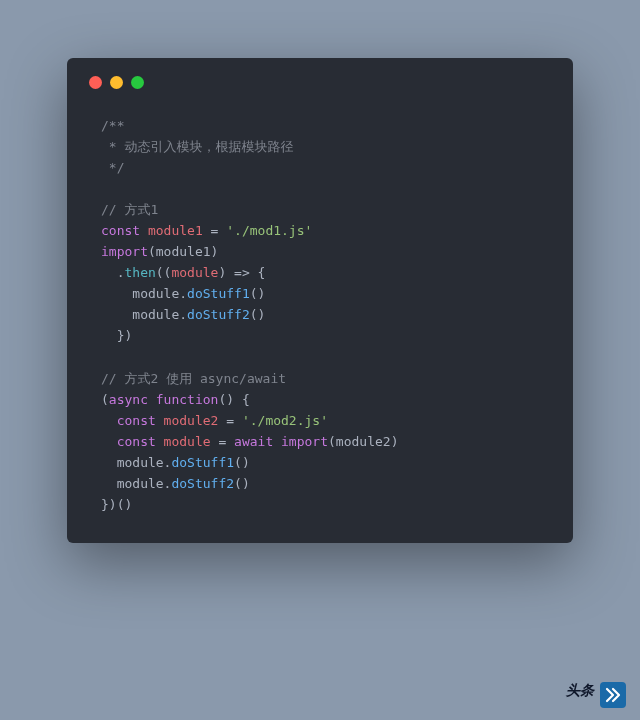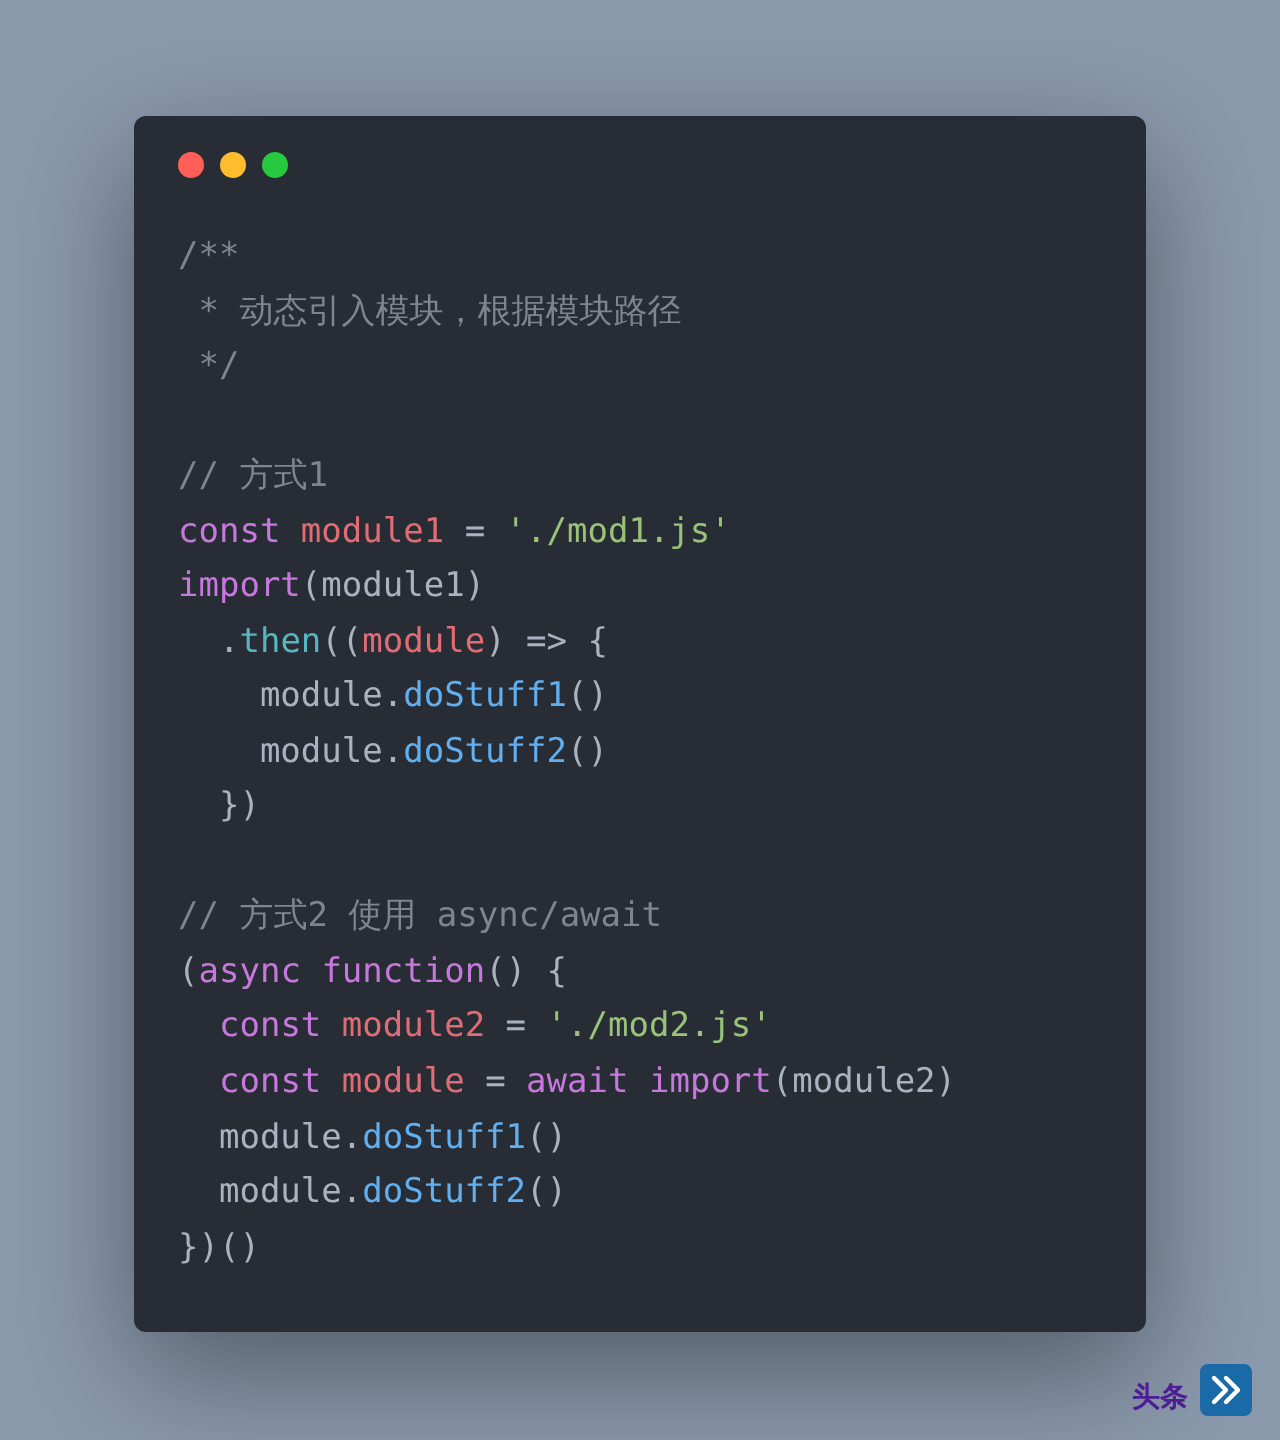--- a/index.html
+++ b/index.html
@@ -30,45 +30,47 @@
   .dot {
     width: 13px;
     height: 13px;
     border-radius: 50%;
   }
   .dot.red { background: #ff5f56; }
   .dot.yellow { background: #ffbd2e; }
   .dot.green { background: #27c93f; }
   pre {
     font-family: inherit;
-    font-size: 17px;
+    font-size: 13px;
     line-height: 1.62;
     color: #abb2bf;
     white-space: pre;
+    margin-left: 12px;
   }
   .c-comment { color: #7f848e; font-style: normal; }
   .c-keyword { color: #c678dd; }
   .c-var { color: #e06c75; }
   .c-op { color: #abb2bf; }
   .c-punct { color: #abb2bf; }
   .c-string { color: #98c379; }
   .c-func { color: #61afef; }
   .c-then { color: #56b6c2; }
   .c-prop { color: #abb2bf; }
   .footer {
     position: absolute;
     bottom: 12px;
     right: 14px;
     display: flex;
-    align-items: flex-end;
+    align-items: flex-start;
     gap: 6px;
-    color: #4c1d95;
+    color: #0f172a;
     font-family: 'Microsoft YaHei', sans-serif;
     font-size: 14px;
     font-weight: bold;
+    font-style: italic;
   }
   .footer-logo {
     width: 26px;
     height: 26px;
     border-radius: 4px;
     background: #1a6aa8;
     display: flex;
     align-items: center;
     justify-content: center;
   }

